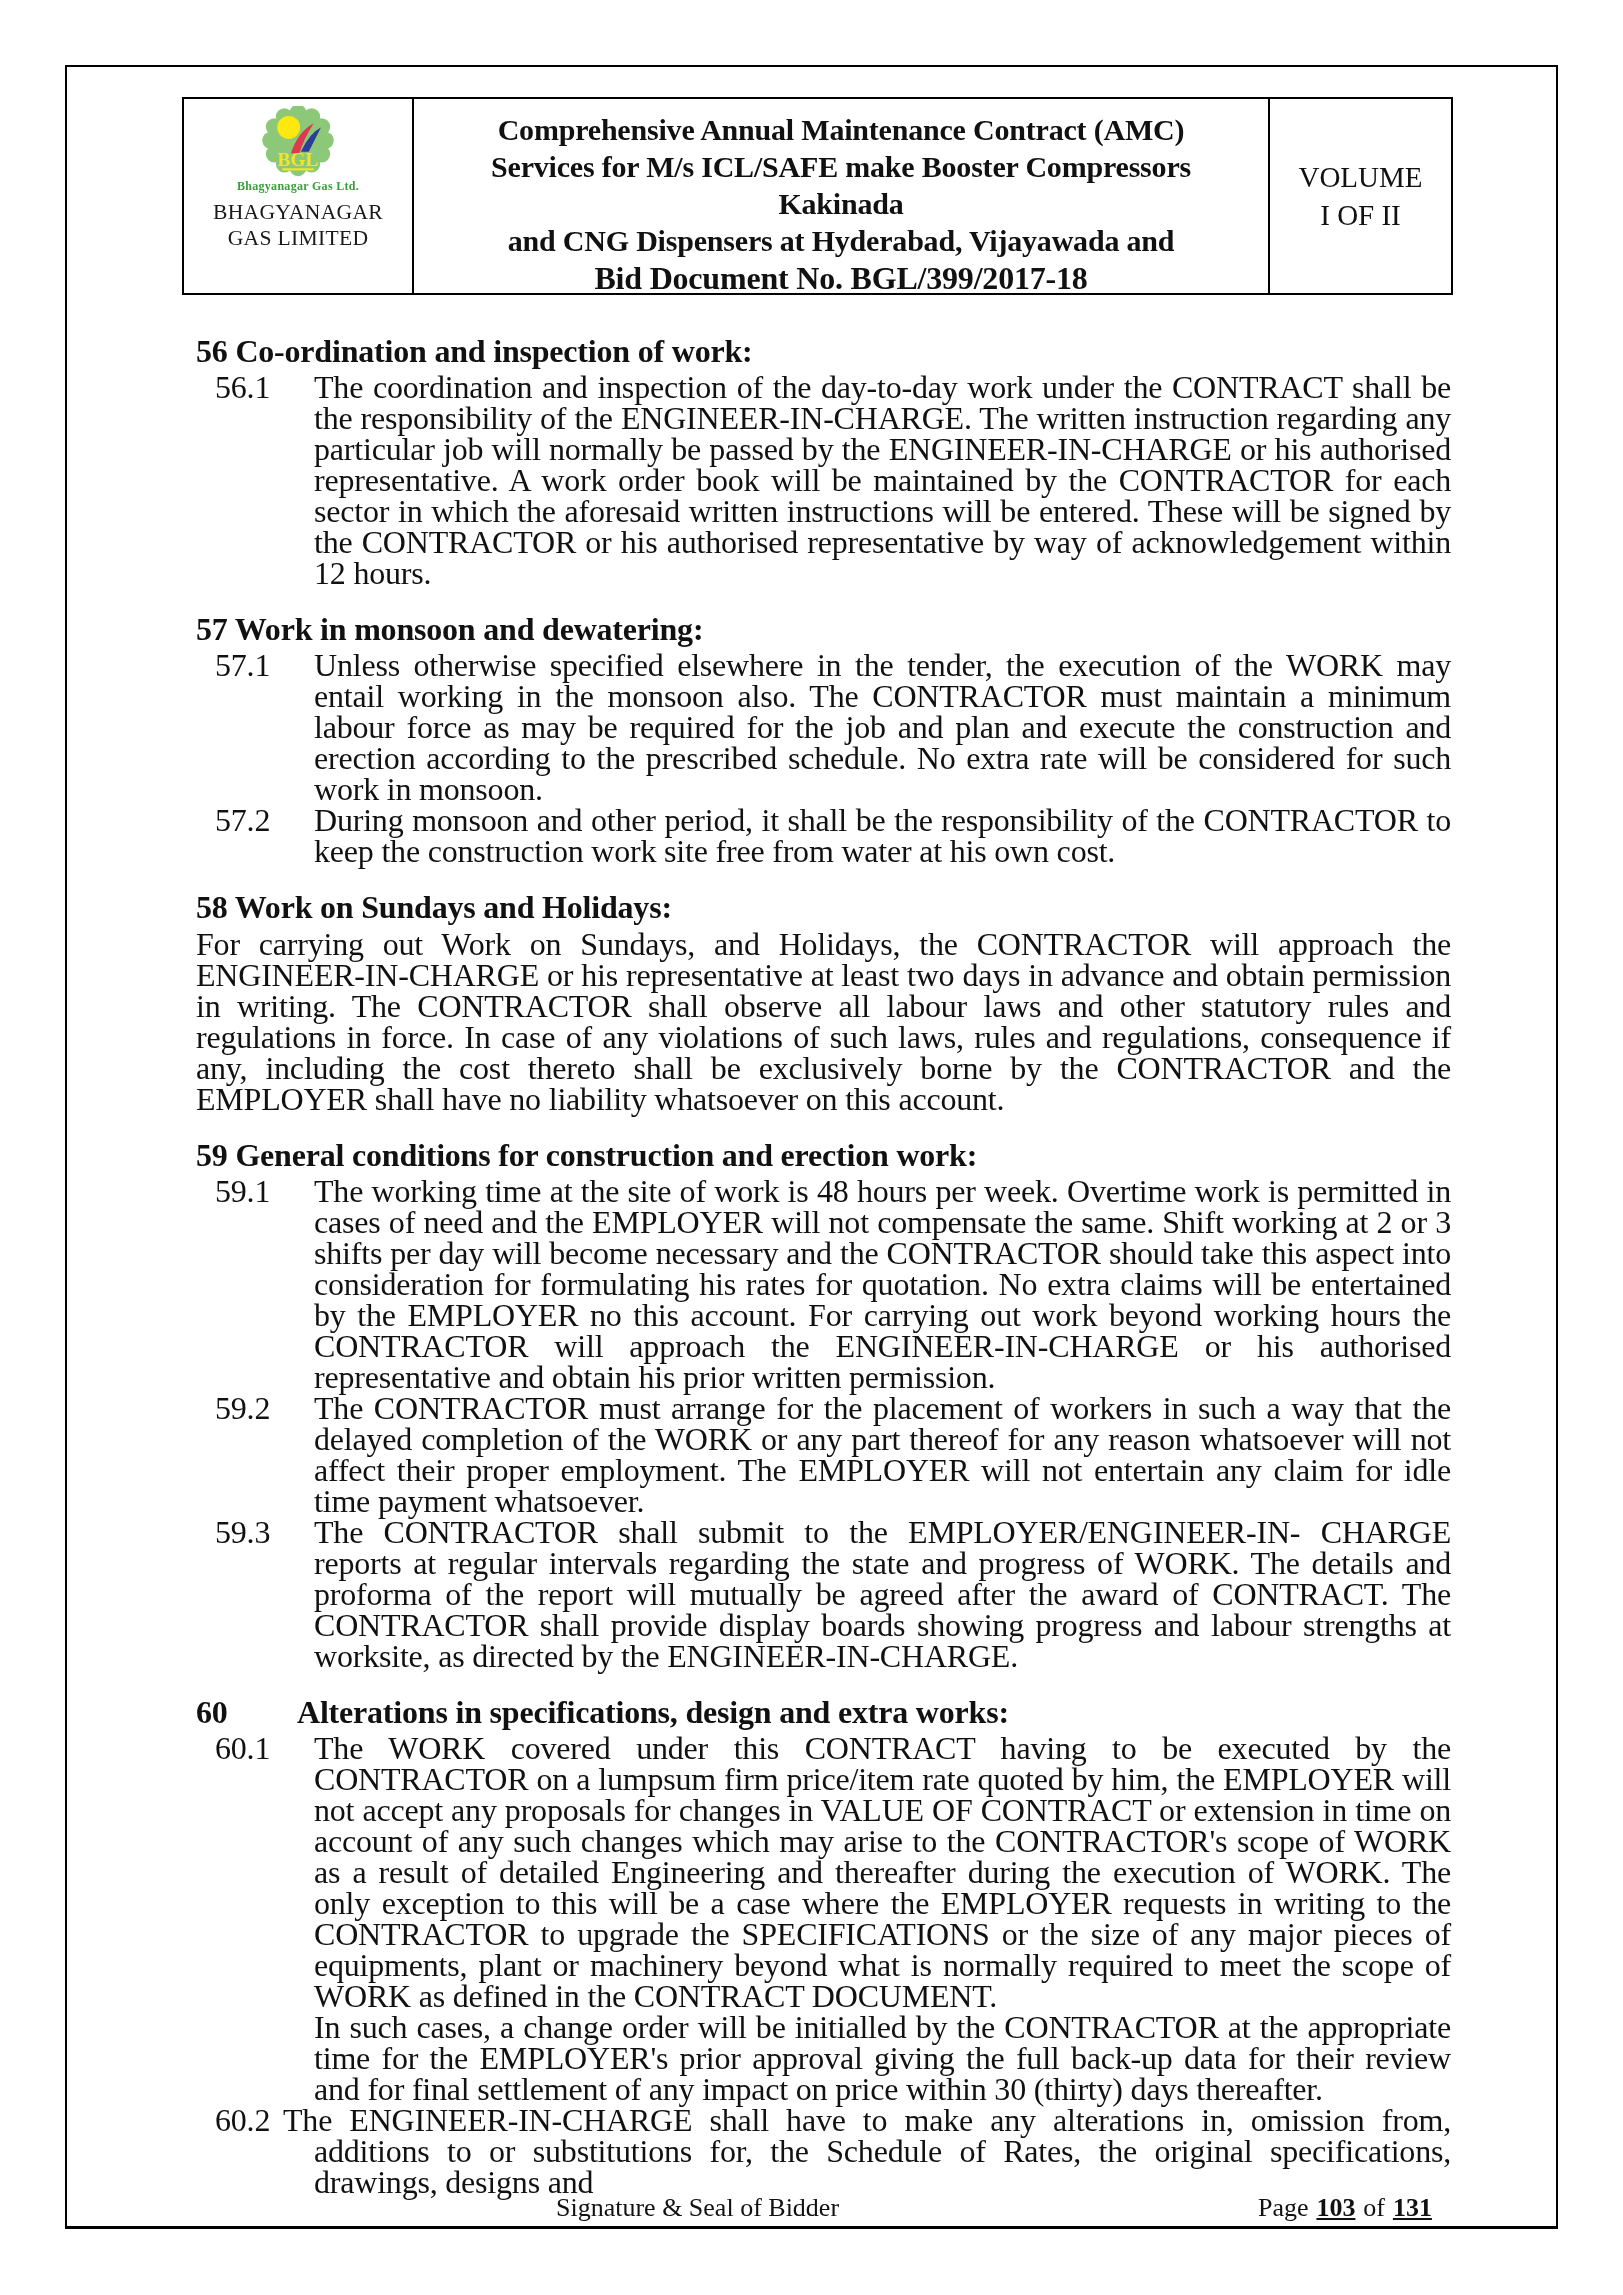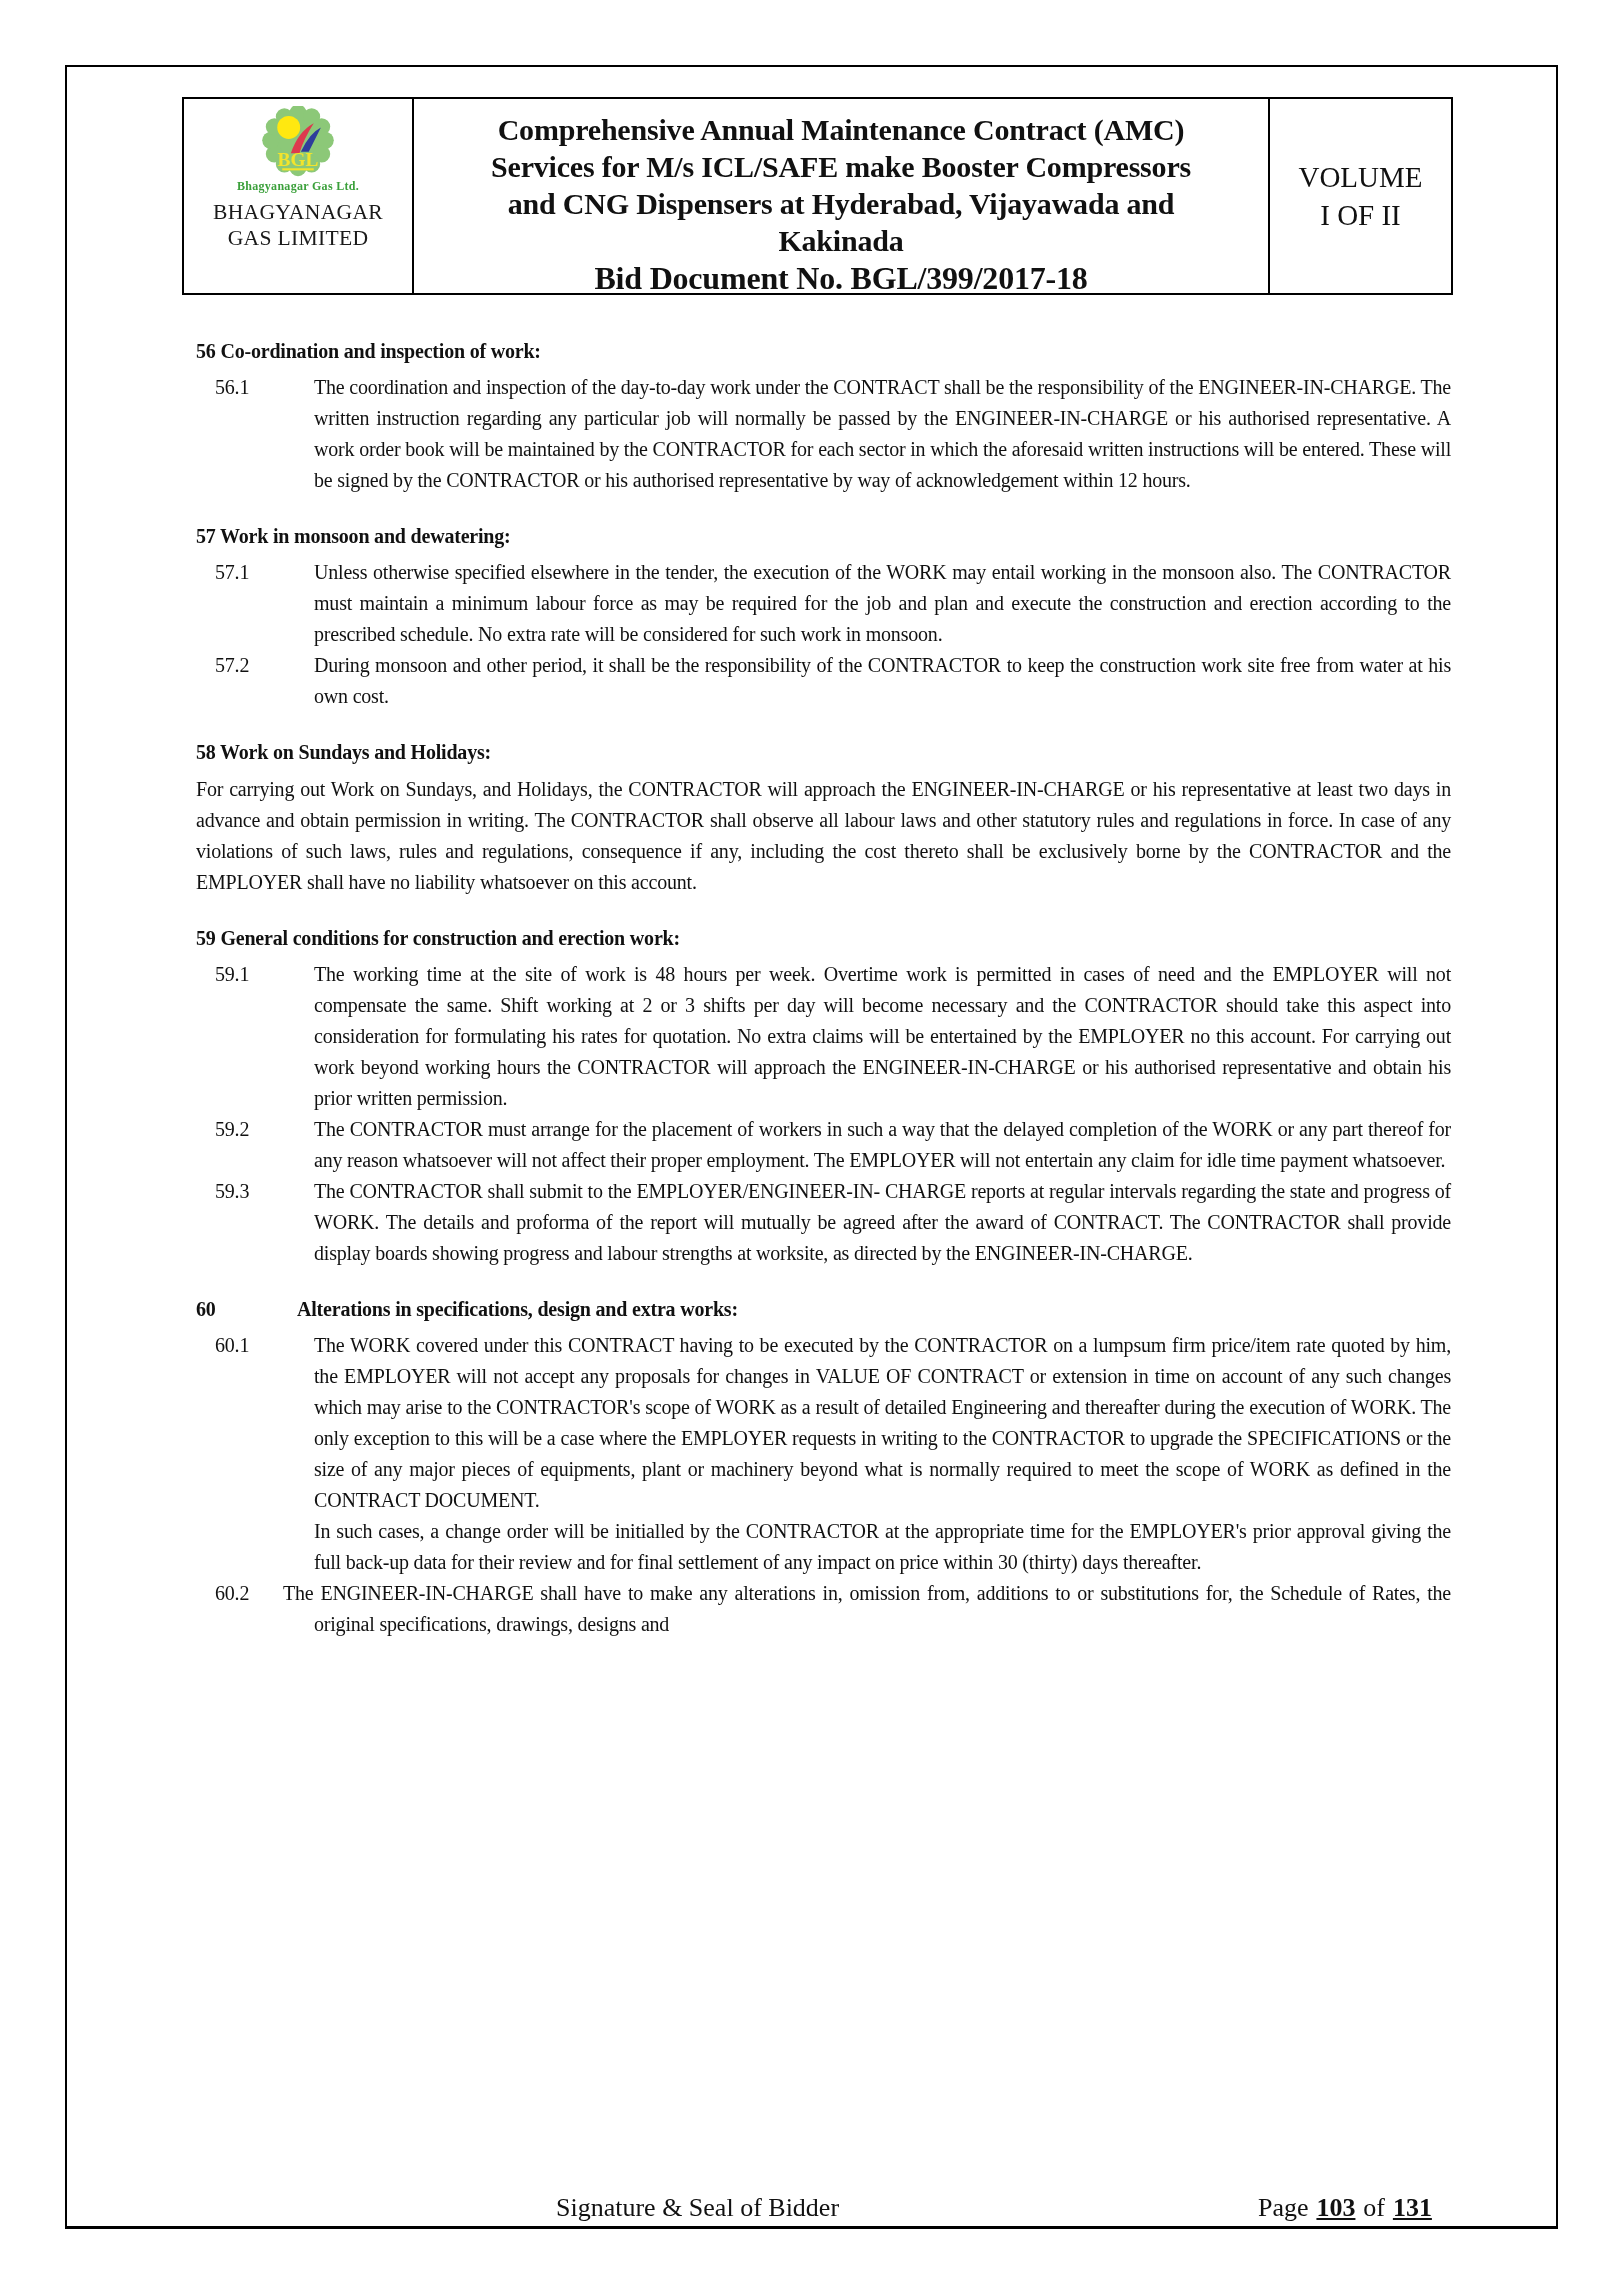--- a/index.html
+++ b/index.html
@@ -21,21 +21,21 @@
   .cell-title{flex:1;border-right:2px solid #000;text-align:center;padding-top:11.8px;}
   .cell-volume{width:181px;display:flex;flex-direction:column;justify-content:center;align-items:center;text-align:right;}
   .title-line{font-weight:bold;font-size:30px;line-height:37px;letter-spacing:-0.2px;}
   .bid-line{font-weight:bold;font-size:32px;line-height:38px;letter-spacing:-0.2px;}
   .volume-line{font-size:29px;line-height:38px;}
   .logo-caption{font-size:12px;line-height:15.7px;color:#3ba03b;font-weight:bold;letter-spacing:0.3px;}
   .company-name{font-size:21.6px;line-height:26px;color:#1a1a1a;text-align:center;margin-top:3.9px;letter-spacing:0.3px;}
   
   .content{
     position:absolute;left:196px;top:336px;width:1255px;
-    font-size:20px;line-height:31px;letter-spacing:-0.2px;
+    font-size:32px;line-height:31px;letter-spacing:-0.2px;
   }
   .section{margin-top:25px;}
   .section:first-child{margin-top:0;}
   .section-heading{font-weight:bold;margin-bottom:5.2px;}
   .h-num{display:inline-block;width:101px;}
   .item{display:flex;}
   .item-num{width:118px;padding-left:19px;box-sizing:border-box;flex:none;}
   .item-text{flex:1;text-align:justify;}
   .item--tight .item-text{text-indent:-31px;}
   .cont-para{margin-left:118px;text-align:justify;}
@@ -77,22 +77,22 @@
       </svg>
       <div class="logo-caption">Bhagyanagar Gas Ltd.</div>
       <div class="company-name">
         <div>BHAGYANAGAR</div>
         <div>GAS LIMITED</div>
       </div>
     </div>
     <div class="cell cell-title">
       <div class="title-line">Comprehensive Annual Maintenance Contract (AMC)</div>
       <div class="title-line">Services for M/s ICL/SAFE make Booster Compressors</div>
+      <div class="title-line">Kakinada</div>
       <div class="title-line">and CNG Dispensers at Hyderabad, Vijayawada and</div>
-      <div class="title-line">Kakinada</div>
       <div class="bid-line">Bid Document No. BGL/399/2017-18</div>
     </div>
     <div class="cell cell-volume">
       <div class="volume-line">VOLUME</div>
       <div class="volume-line">I OF II</div>
     </div>
   </div>
 
   <div class="content">
 

